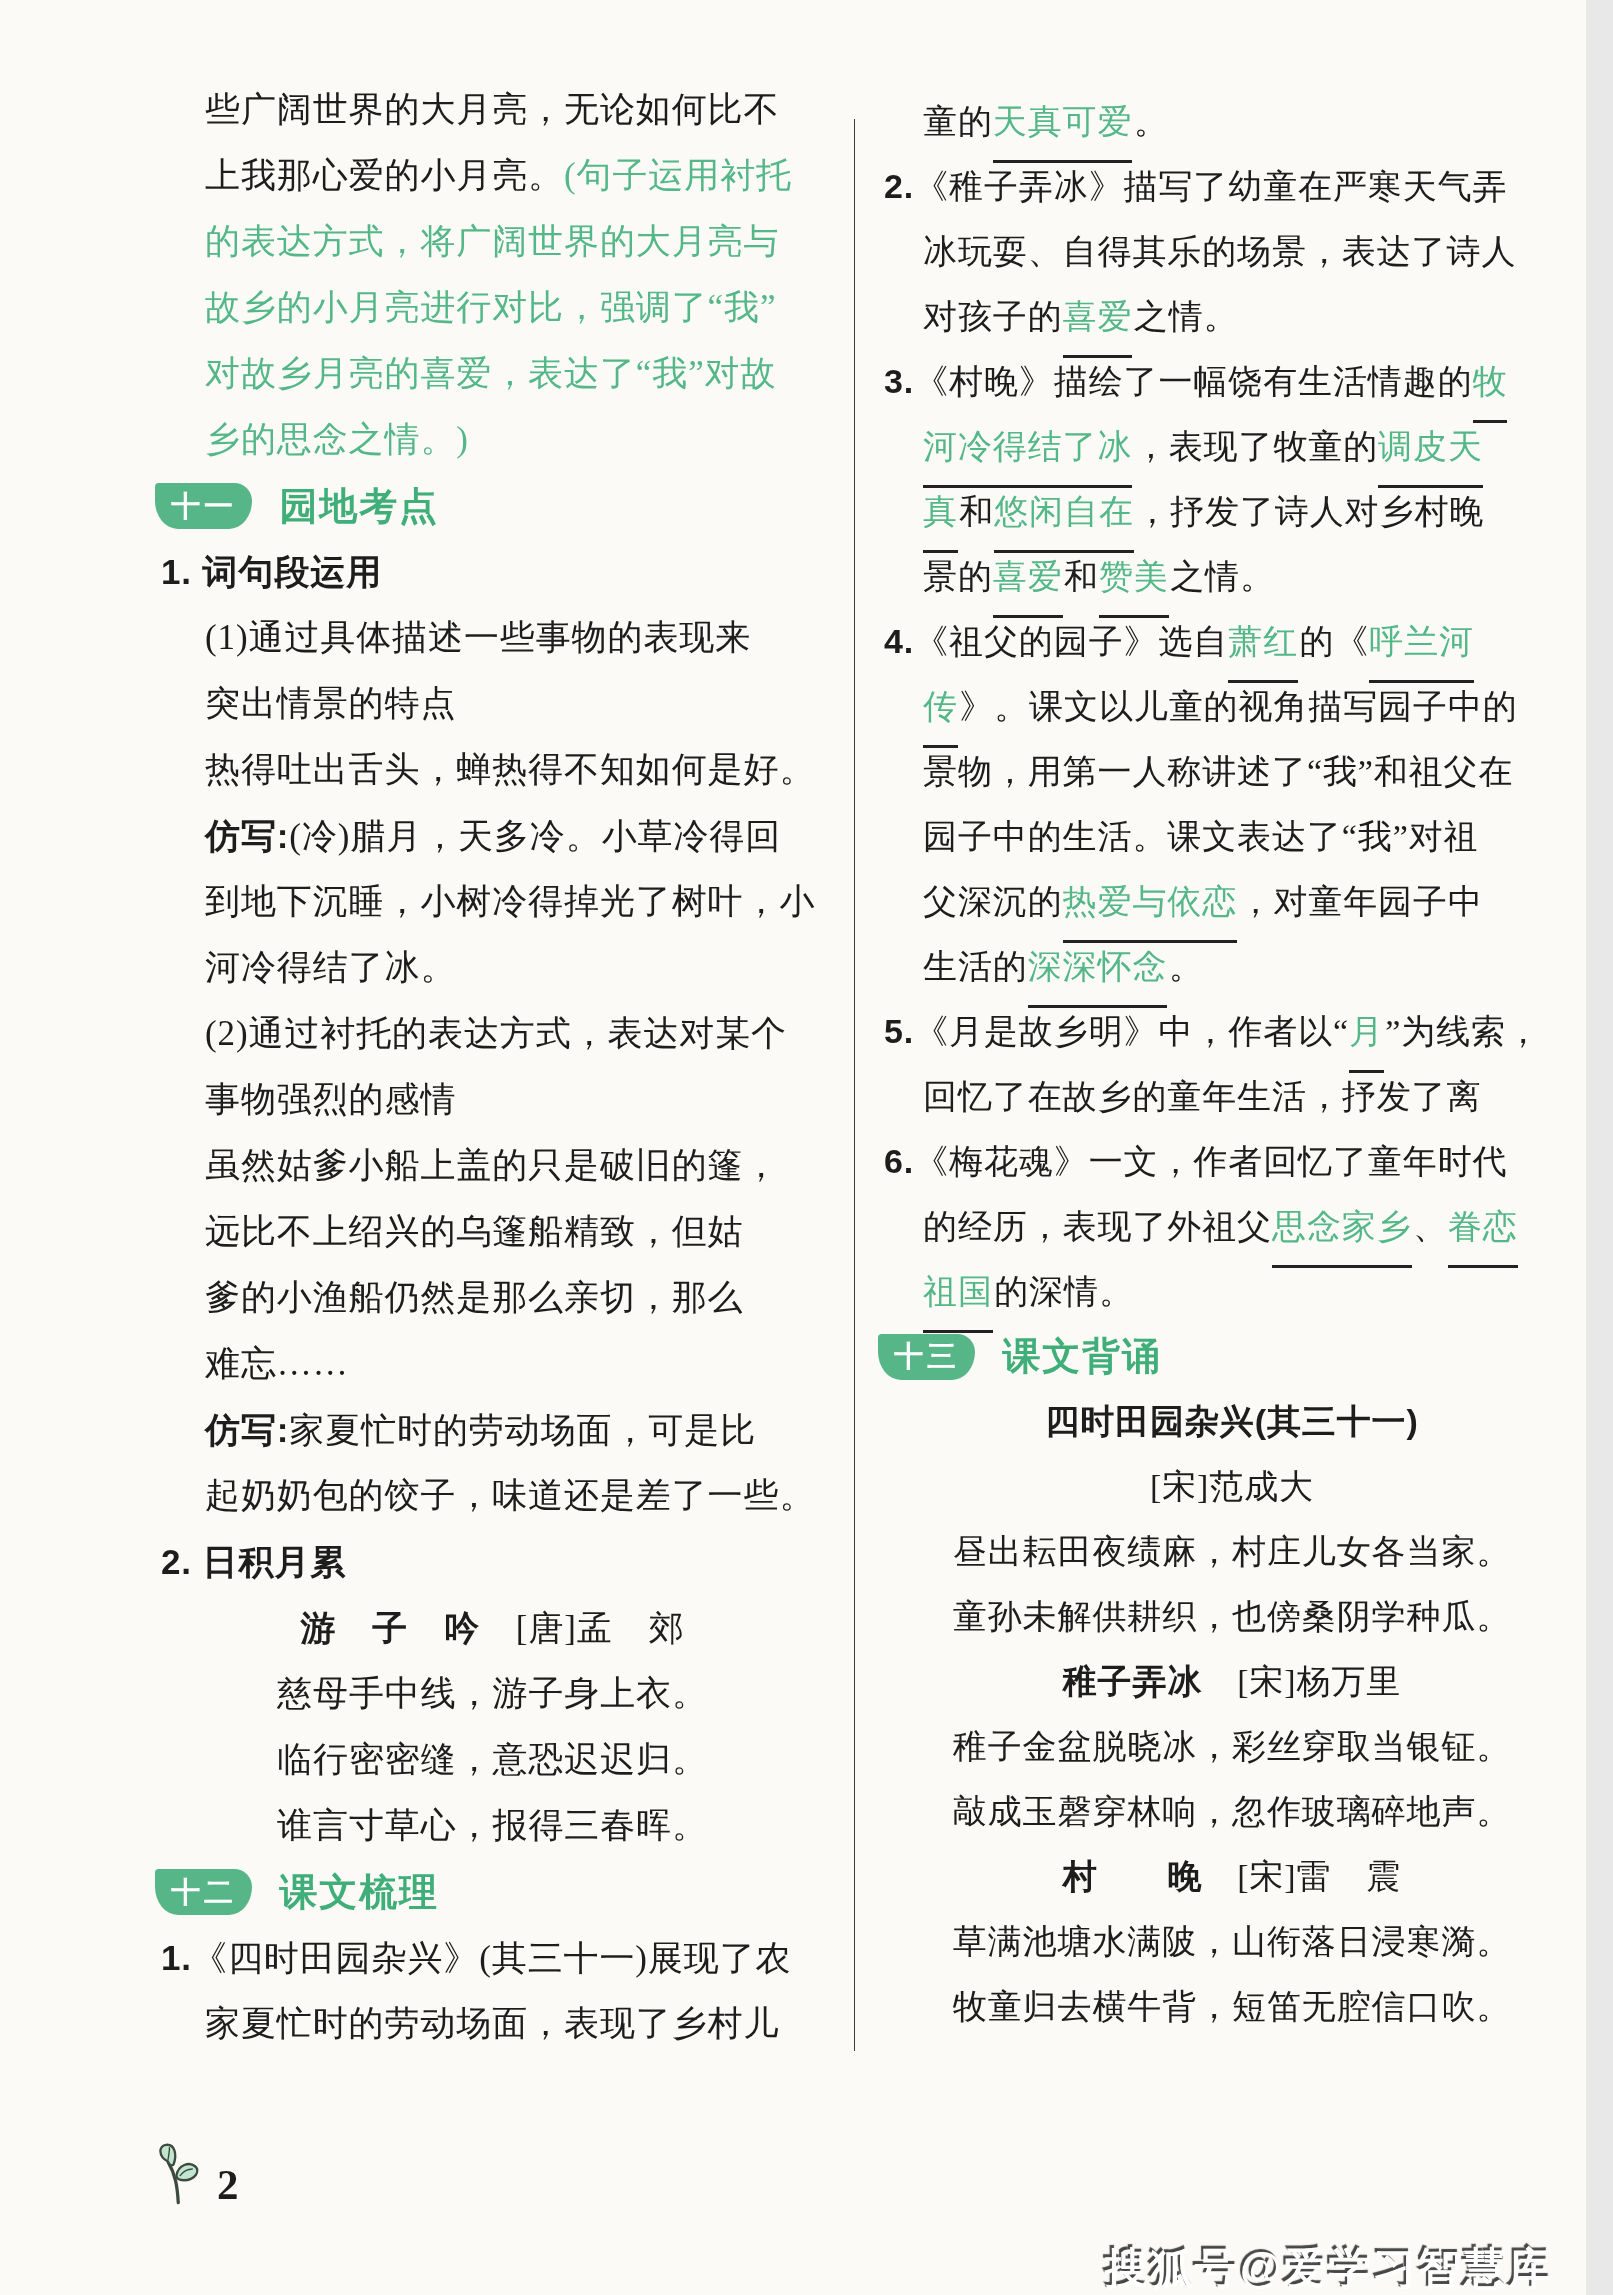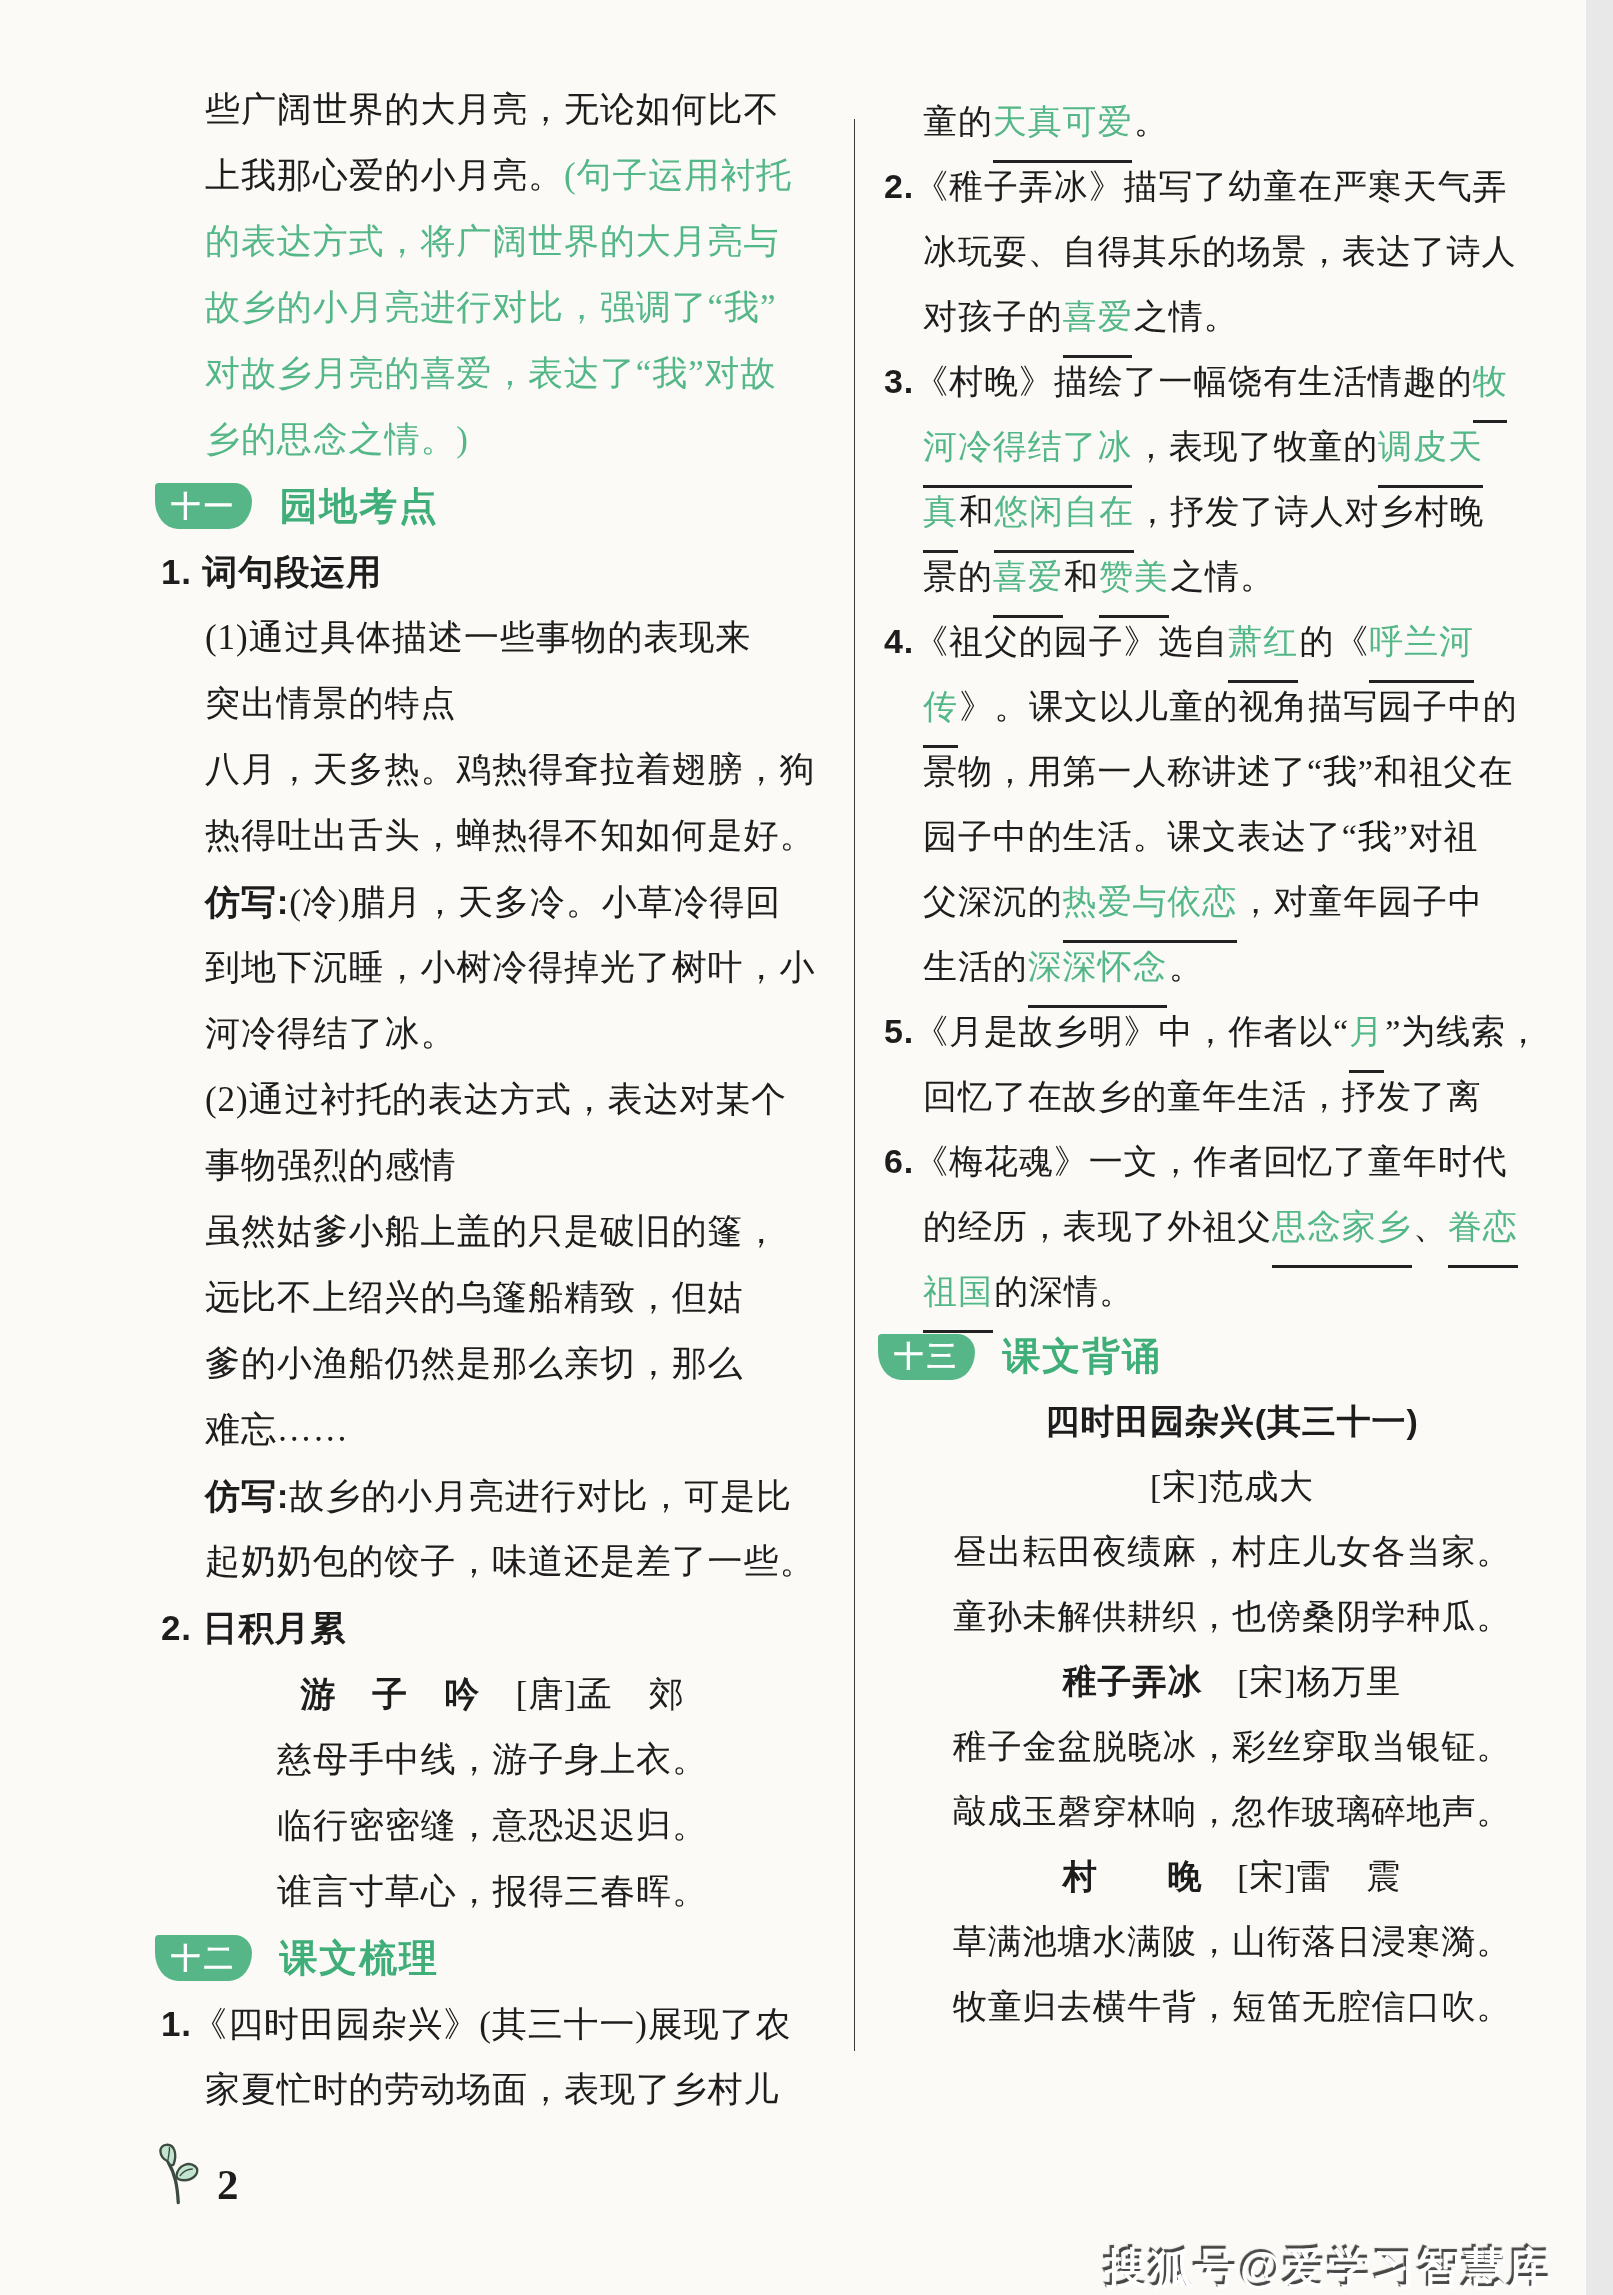--- a/index.html
+++ b/index.html
@@ -114,32 +114,31 @@
       <div class="line body"><span class="sg-g">故乡的小月亮进行对比，强调了“我”</span></div>
       <div class="line body"><span class="sg-g">对故乡月亮的喜爱，表达了“我”对故</span></div>
       <div class="line body"><span class="sg-g">乡的思念之情。)</span></div>
       <div class="line badge">
         <span class="badge-shape">十一</span>
         <span class="badge-heading">园地考点</span>
       </div>
       <div class="line num"><span class="sg-b">1. 词句段运用</span></div>
       <div class="line body"><span class="sg-n">(1)通过具体描述一些事物的表现来</span></div>
       <div class="line body"><span class="sg-n">突出情景的特点</span></div>
-      <div class="line body"><span class="sg-n">八月，天多热。鸡热得耷拉着翅膀，狗</span></div>
       <div class="line body"><span class="sg-n">热得吐出舌头，蝉热得不知如何是好。</span></div>
       <div class="line body"><span class="sg-b">仿写:</span><span class="sg-n">(冷)腊月，天多冷。小草冷得回</span></div>
       <div class="line body"><span class="sg-n">到地下沉睡，小树冷得掉光了树叶，小</span></div>
       <div class="line body"><span class="sg-n">河冷得结了冰。</span></div>
       <div class="line body"><span class="sg-n">(2)通过衬托的表达方式，表达对某个</span></div>
       <div class="line body"><span class="sg-n">事物强烈的感情</span></div>
       <div class="line body"><span class="sg-n">虽然姑爹小船上盖的只是破旧的篷，</span></div>
       <div class="line body"><span class="sg-n">远比不上绍兴的乌篷船精致，但姑</span></div>
       <div class="line body"><span class="sg-n">爹的小渔船仍然是那么亲切，那么</span></div>
       <div class="line body"><span class="sg-n">难忘……</span></div>
-      <div class="line body"><span class="sg-b">仿写:</span><span class="sg-n">故乡的小月亮进行对比，可是比</span></div>
+      <div class="line body"><span class="sg-b">仿写:</span><span class="sg-n">家夏忙时的劳动场面，可是比</span></div>
       <div class="line body"><span class="sg-n">起奶奶包的饺子，味道还是差了一些。</span></div>
       <div class="line num"><span class="sg-b">2. 日积月累</span></div>
       <div class="line center"><span class="sg-b">游　子　吟</span><span class="sg-n">　[唐]孟　郊</span></div>
       <div class="line center"><span class="sg-n">慈母手中线，游子身上衣。</span></div>
       <div class="line center"><span class="sg-n">临行密密缝，意恐迟迟归。</span></div>
       <div class="line center"><span class="sg-n">谁言寸草心，报得三春晖。</span></div>
       <div class="line badge">
         <span class="badge-shape">十二</span>
         <span class="badge-heading">课文梳理</span>
       </div>

